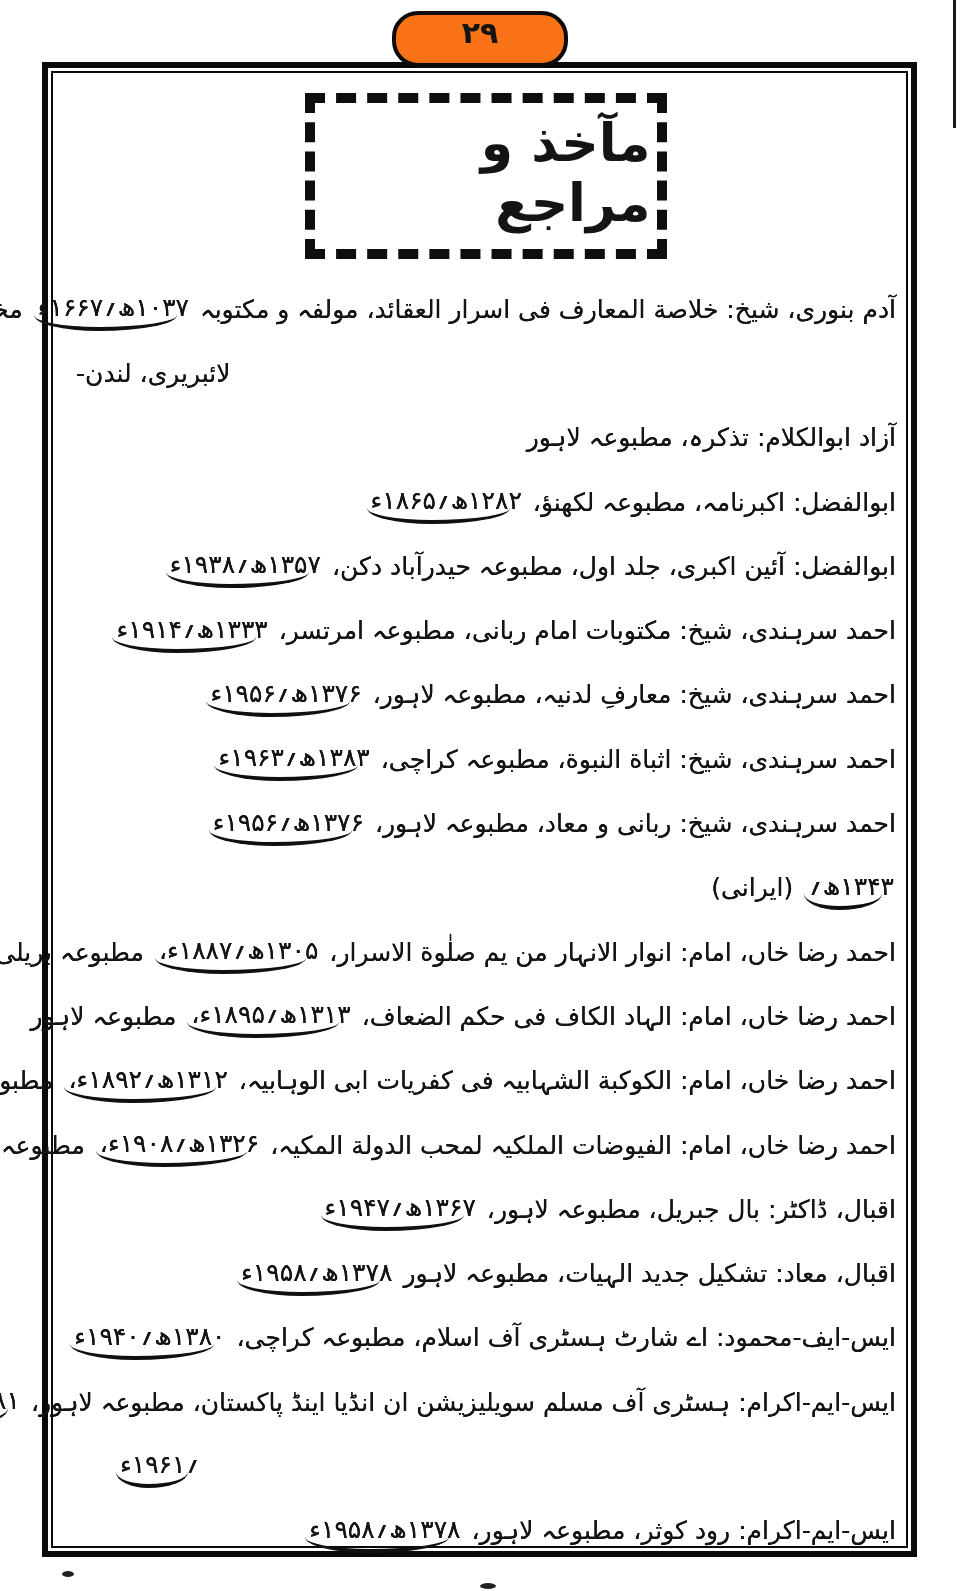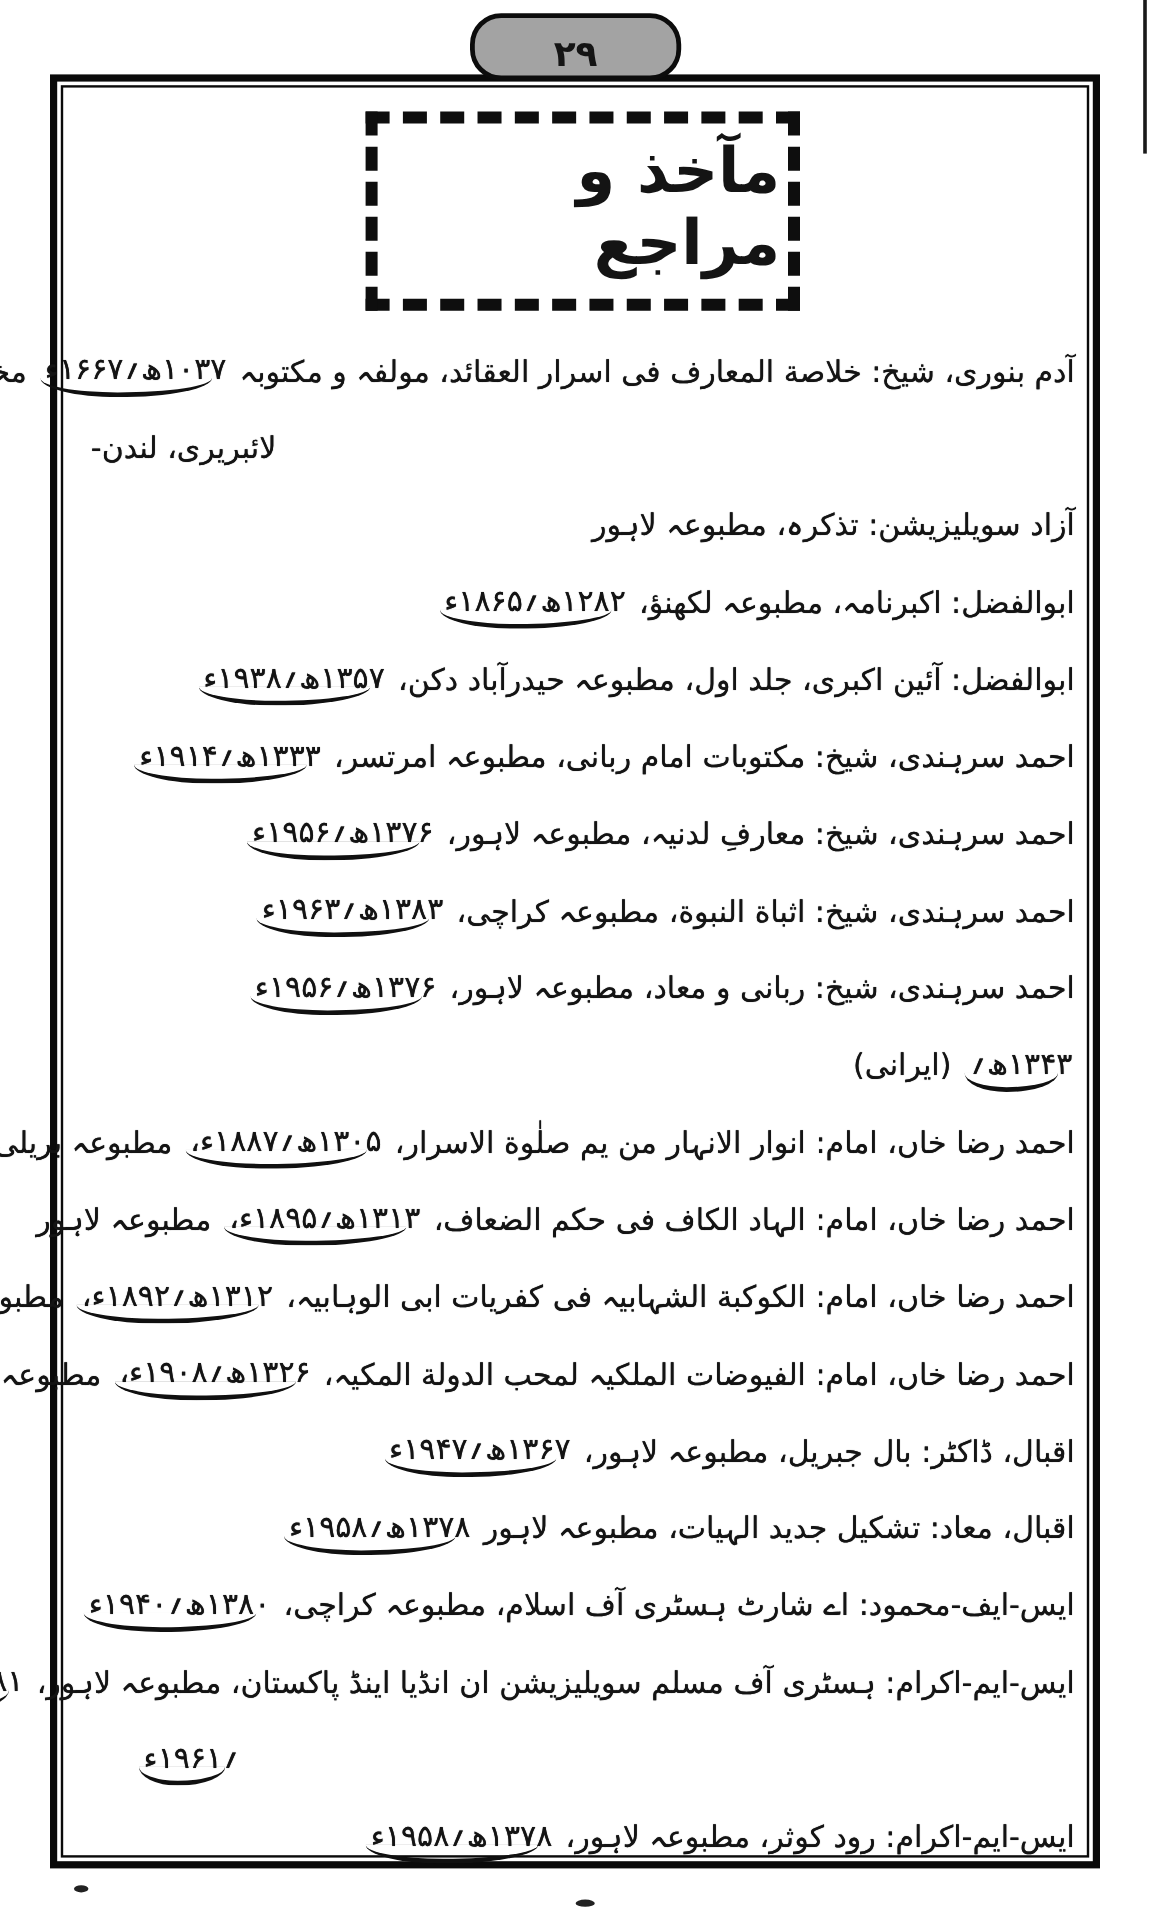--- a/index.html
+++ b/index.html
@@ -1,21 +1,21 @@
 <!DOCTYPE html>
 <html dir="rtl" lang="ur"><head>
 <meta charset="utf-8">
 <style>
   html,body{margin:0;padding:0;background:#e9e9e9;}
   #page{position:relative;width:960px;height:1591px;background:#ffffff;overflow:hidden;
         font-family:"DejaVu Sans",sans-serif;color:#141414;direction:rtl;}
   
   .badge{position:absolute;top:11px;left:50%;transform:translateX(-50%);
          width:168px;height:48px;border:4px solid #0c0c0c;border-radius:26px;
-         background:#a3a3a3;z-index:5;display:flex;align-items:flex-end;justify-content:center;
+         background:#f97316;z-index:5;display:flex;align-items:flex-start;justify-content:center;
          font-size:30px;font-weight:bold;}
   
   .frame{position:absolute;left:42px;right:43px;top:62px;bottom:34px;border:6px solid #0a0a0a;}
   .frame-inner{position:absolute;left:3px;right:3px;top:3px;bottom:3px;border:2px solid #0a0a0a;}
   .content{position:absolute;left:10px;right:10px;top:0;bottom:0;}
   
   .title-box{position:relative;left:6px;margin:20px auto 0 auto;width:330px;
              border:10px dashed #0e0e0e;padding:10px 6px 16px 6px;}
   .title-box .t{font-size:52px;font-weight:bold;letter-spacing:1px;}
   
@@ -61,21 +61,21 @@
           <div class="ln">
             <span>آدم بنوری، شیخ: خلاصة المعارف فی اسرار العقائد، مولفہ و مکتوبہ</span>
             <span class="yr maybe">۱۰۳۷ھ؍۱۶۶۷ء</span>
             <span class="maybe">مخطوطہ آفس</span>
           </div>
           <div class="ln cont cont1">
             <span>لائبریری، لندن-</span>
           </div>
 
           <div class="ln">
-            <span>آزاد سویلیزیشن: تذکرہ، مطبوعہ لاہور</span>
+            <span>آزاد ابوالکلام: تذکرہ، مطبوعہ لاہور</span>
           </div>
 
           <div class="ln">
             <span>ابوالفضل: اکبرنامہ، مطبوعہ لکھنؤ،</span>
             <span class="yr">۱۲۸۲ھ؍۱۸۶۵ء</span>
           </div>
 
           <div class="ln">
             <span>ابوالفضل: آئین اکبری، جلد اول، مطبوعہ حیدرآباد دکن،</span>
             <span class="yr">۱۳۵۷ھ؍۱۹۳۸ء</span>

